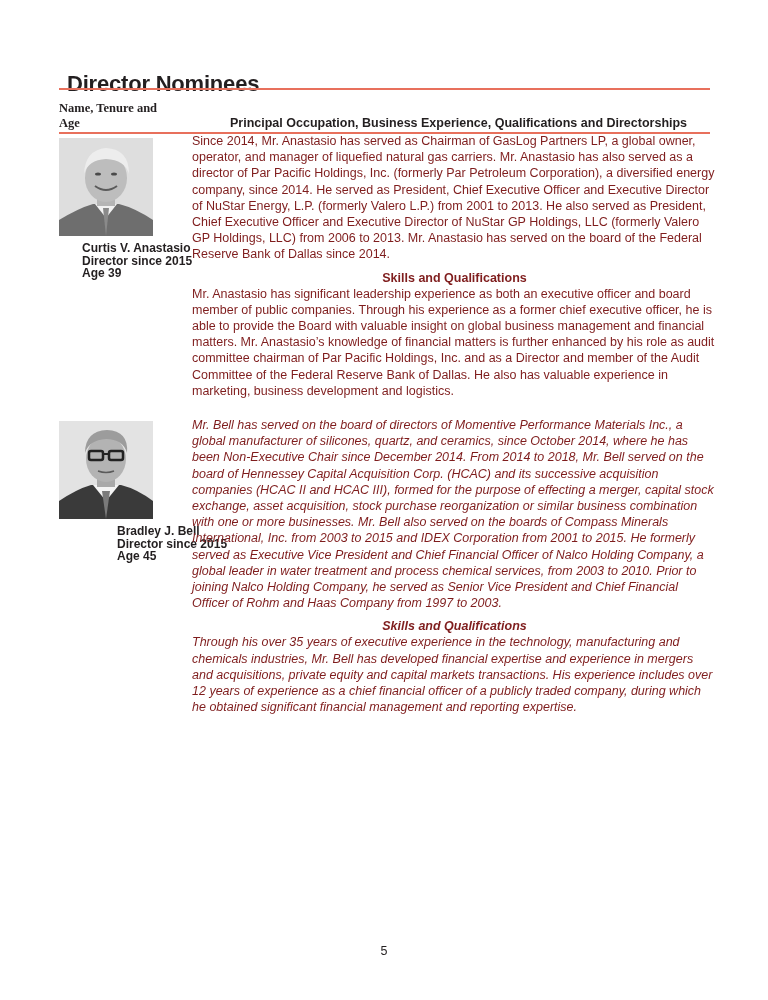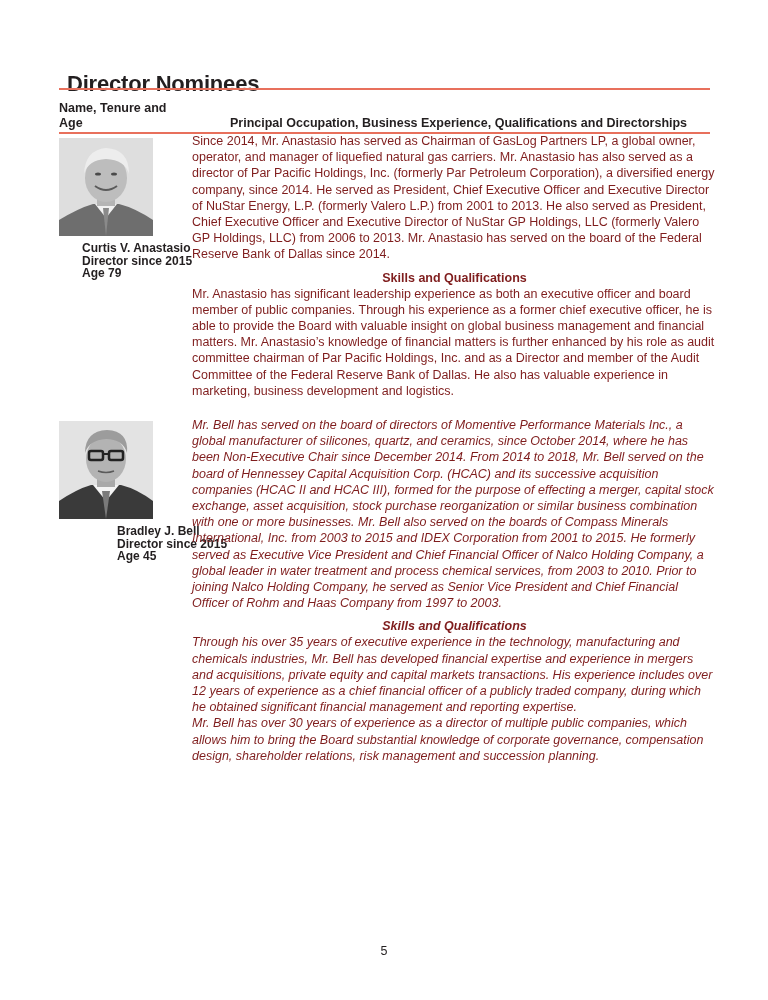--- a/index.html
+++ b/index.html
@@ -35,20 +35,21 @@
       background: #e8705c;
     }
     .col-head-left {
       position: absolute;
       left: 59px;
       top: 101px;
       width: 125px;
       font-size: 12.5px;
       font-weight: bold;
       line-height: 15px;
+      font-family: Liberation Serif, serif;
     }
     .col-head-right {
       position: absolute;
       left: 190px;
       top: 116px;
       font-size: 12.5px;
       font-weight: bold;
       line-height: 15px;
       white-space: nowrap;
       margin-left: 40px;
@@ -133,21 +134,21 @@
       <ellipse cx="47" cy="40" rx="21" ry="24" fill="#bdbdbd"></ellipse>
       <path d="M25 36 Q26 12 47 10 Q70 11 70 36 Q66 22 47 21 Q29 22 25 36 Z" fill="#ededed"></path>
       <path d="M36 48 Q47 56 58 48" stroke="#5a5a5a" stroke-width="2" fill="none"></path>
       <ellipse cx="39" cy="36" rx="3" ry="1.6" fill="#4a4a4a"></ellipse>
       <ellipse cx="55" cy="36" rx="3" ry="1.6" fill="#4a4a4a"></ellipse>
     </svg>
   </div>
   <div class="name-block" style="top:104px;">
     <div>Curtis V. Anastasio</div>
     <div>Director since 2015</div>
-    <div>Age 79</div>
+    <div>Age 39</div>
   </div>
   <div class="bio" style="top:-5px;">
     <p>Since 2014, Mr. Anastasio has served as Chairman of GasLog Partners LP, a global owner, operator, and manager of liquefied natural gas carriers. Mr. Anastasio has also served as a director of Par Pacific Holdings, Inc. (formerly Par Petroleum Corporation), a diversified energy company, since 2014. He served as President, Chief Executive Officer and Executive Director of NuStar Energy, L.P. (formerly Valero L.P.) from 2001 to 2013. He also served as President, Chief Executive Officer and Executive Director of NuStar GP Holdings, LLC (formerly Valero GP Holdings, LLC) from 2006 to 2013. Mr. Anastasio has served on the board of the Federal Reserve Bank of Dallas since 2014.</p>
     <p class="skills-head">Skills and Qualifications</p>
     <p>Mr. Anastasio has significant leadership experience as both an executive officer and board member of public companies. Through his experience as a former chief executive officer, he is able to provide the Board with valuable insight on global business management and financial matters. Mr. Anastasio’s knowledge of financial matters is further enhanced by his role as audit committee chairman of Par Pacific Holdings, Inc. and as a Director and member of the Audit Committee of the Federal Reserve Bank of Dallas. He also has valuable experience in marketing, business development and logistics.</p>
   </div>
 </section>
 
 <section class="nominee" style="top:421px;">
   <div class="photo" style="top:0;">
@@ -167,17 +168,16 @@
   </div>
   <div class="name-block" style="top:104px;margin-left:35px;">
     <div>Bradley J. Bell</div>
     <div>Director since 2015</div>
     <div>Age 45</div>
   </div>
   <div class="bio" style="top:-4px;font-style:italic;">
     <p>Mr. Bell has served on the board of directors of Momentive Performance Materials Inc., a global manufacturer of silicones, quartz, and ceramics, since October 2014, where he has been Non-Executive Chair since December 2014. From 2014 to 2018, Mr. Bell served on the board of Hennessey Capital Acquisition Corp. (HCAC) and its successive acquisition companies (HCAC II and HCAC III), formed for the purpose of effecting a merger, capital stock exchange, asset acquisition, stock purchase reorganization or similar business combination with one or more businesses. Mr. Bell also served on the boards of Compass Minerals International, Inc. from 2003 to 2015 and IDEX Corporation from 2001 to 2015. He formerly served as Executive Vice President and Chief Financial Officer of Nalco Holding Company, a global leader in water treatment and process chemical services, from 2003 to 2010. Prior to joining Nalco Holding Company, he served as Senior Vice President and Chief Financial Officer of Rohm and Haas Company from 1997 to 2003.</p>
     <p class="skills-head">Skills and Qualifications</p>
     <p>Through his over 35 years of executive experience in the technology, manufacturing and chemicals industries, Mr. Bell has developed financial expertise and experience in mergers and acquisitions, private equity and capital markets transactions. His experience includes over 12 years of experience as a chief financial officer of a publicly traded company, during which he obtained significant financial management and reporting expertise.</p>
-    <p>Mr. Bell has over 30 years of experience as a director of multiple public companies, which allows him to bring the Board substantial knowledge of corporate governance, compensation design, shareholder relations, risk management and succession planning.</p>
   </div>
 </section>
 
 <div class="page-number">5</div>
 
 </body></html>

